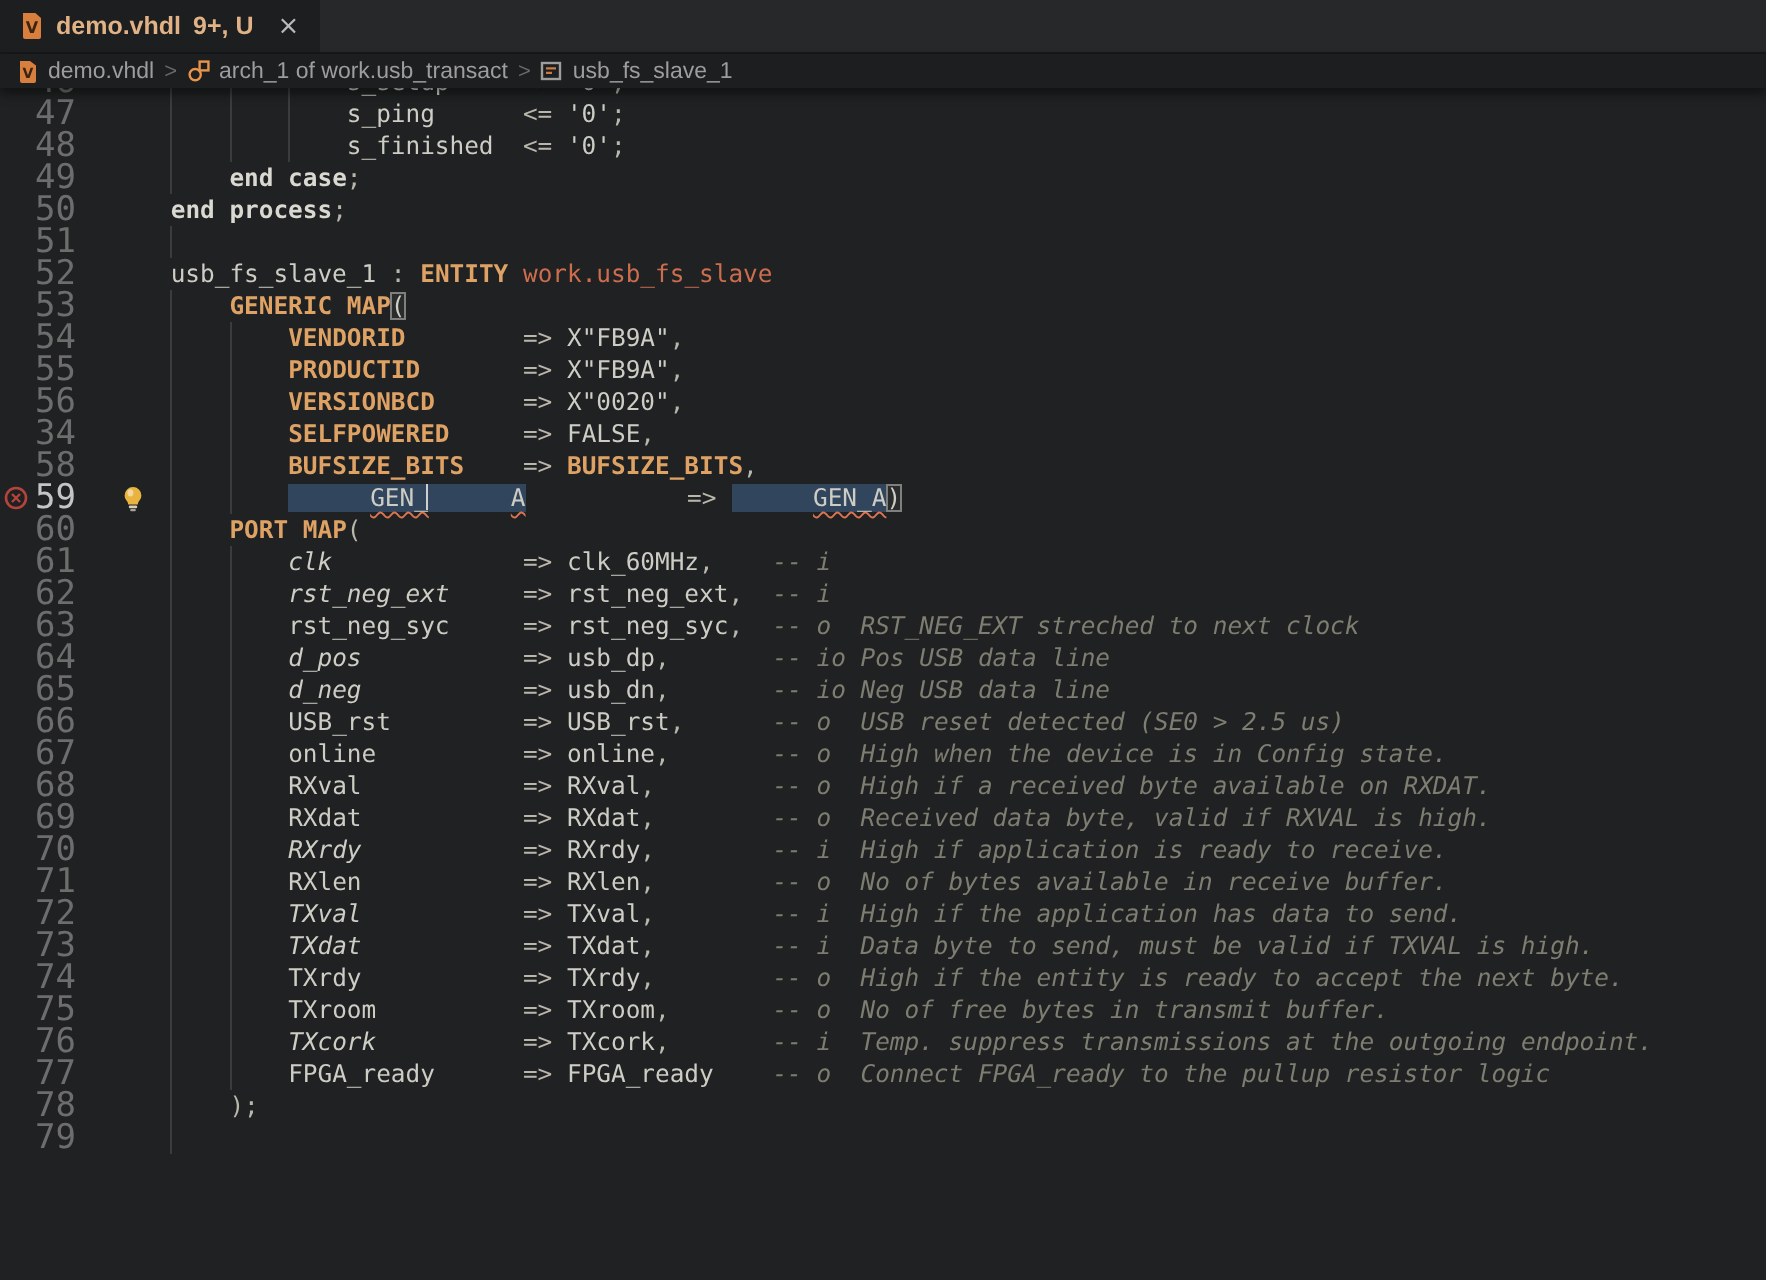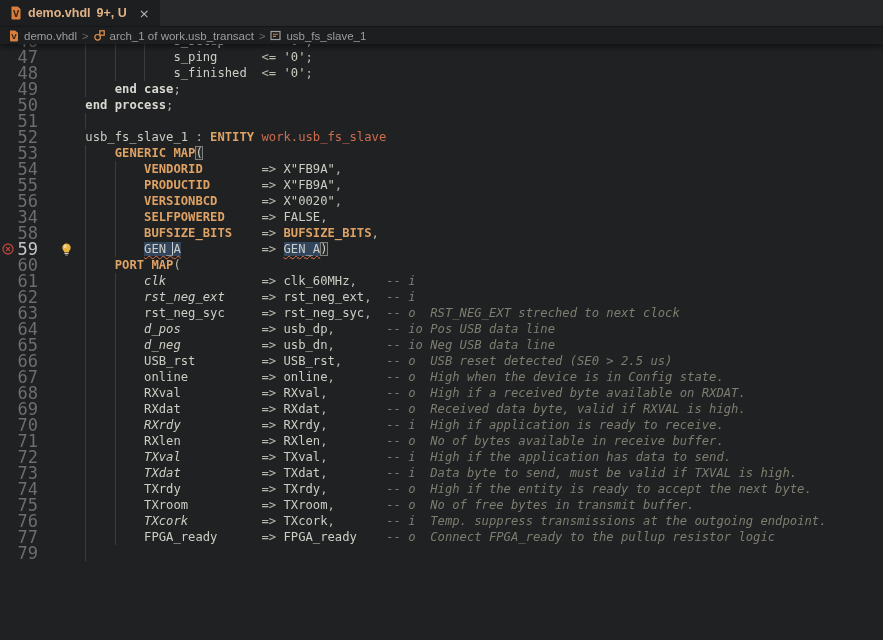--- a/index.html
+++ b/index.html
@@ -57,20 +57,21 @@
   .kw   { color:var(--keyword,#dfa265); font-weight:bold; }
   .kw2  { color:var(--keyword2,#d9d9d2); font-weight:bold; }
   .ent  { color:var(--entity,#cd6d4f);margin-top:12px; }
   .op   { color:var(--operator,#b9b6ab); }
   .cmt  { color:var(--comment,#7e7d71); font-style:italic; }
   .hlsq {
     background:var(--word_highlight,#31455c);
     text-decoration:underline; text-decoration-style:wavy;
     text-decoration-color:var(--squiggle,#dd7350); text-decoration-thickness:1px;
     text-underline-offset:2px;
+    padding-left:41px;
   }
   .bm { box-shadow:inset 0 0 0 1px #7f7f7f; background:rgba(120,120,120,.12); }
   .cur {
     display:inline-block; width:2px; height:13px; margin:0 -1px;
     vertical-align:-2px; background:#cfcfcf;
   }
 </style>
 </head>
 <body>
 
@@ -149,15 +150,16 @@
       <div class="line"><div class="guide" style="left: calc(4ch + 56px);"></div><div class="guide" style="left: calc(8ch + 56px);"></div><span class="num">68</span><span class="code">            <span class="txt">RXval           </span><span class="op">=&gt; </span><span class="txt">RXval</span><span class="op">,</span><span class="txt">        </span><span class="cmt">-- o  High if a received byte available on RXDAT.</span></span></div>
       <div class="line"><div class="guide" style="left: calc(4ch + 56px);"></div><div class="guide" style="left: calc(8ch + 56px);"></div><span class="num">69</span><span class="code">            <span class="txt">RXdat           </span><span class="op">=&gt; </span><span class="txt">RXdat</span><span class="op">,</span><span class="txt">        </span><span class="cmt">-- o  Received data byte, valid if RXVAL is high.</span></span></div>
       <div class="line"><div class="guide" style="left: calc(4ch + 56px);"></div><div class="guide" style="left: calc(8ch + 56px);"></div><span class="num">70</span><span class="code">            <span class="it">RXrdy           </span><span class="op">=&gt; </span><span class="txt">RXrdy</span><span class="op">,</span><span class="txt">        </span><span class="cmt">-- i  High if application is ready to receive.</span></span></div>
       <div class="line"><div class="guide" style="left: calc(4ch + 56px);"></div><div class="guide" style="left: calc(8ch + 56px);"></div><span class="num">71</span><span class="code">            <span class="txt">RXlen           </span><span class="op">=&gt; </span><span class="txt">RXlen</span><span class="op">,</span><span class="txt">        </span><span class="cmt">-- o  No of bytes available in receive buffer.</span></span></div>
       <div class="line"><div class="guide" style="left: calc(4ch + 56px);"></div><div class="guide" style="left: calc(8ch + 56px);"></div><span class="num">72</span><span class="code">            <span class="it">TXval           </span><span class="op">=&gt; </span><span class="txt">TXval</span><span class="op">,</span><span class="txt">        </span><span class="cmt">-- i  High if the application has data to send.</span></span></div>
       <div class="line"><div class="guide" style="left: calc(4ch + 56px);"></div><div class="guide" style="left: calc(8ch + 56px);"></div><span class="num">73</span><span class="code">            <span class="it">TXdat           </span><span class="op">=&gt; </span><span class="txt">TXdat</span><span class="op">,</span><span class="txt">        </span><span class="cmt">-- i  Data byte to send, must be valid if TXVAL is high.</span></span></div>
       <div class="line"><div class="guide" style="left: calc(4ch + 56px);"></div><div class="guide" style="left: calc(8ch + 56px);"></div><span class="num">74</span><span class="code">            <span class="txt">TXrdy           </span><span class="op">=&gt; </span><span class="txt">TXrdy</span><span class="op">,</span><span class="txt">        </span><span class="cmt">-- o  High if the entity is ready to accept the next byte.</span></span></div>
       <div class="line"><div class="guide" style="left: calc(4ch + 56px);"></div><div class="guide" style="left: calc(8ch + 56px);"></div><span class="num">75</span><span class="code">            <span class="txt">TXroom          </span><span class="op">=&gt; </span><span class="txt">TXroom</span><span class="op">,</span><span class="txt">       </span><span class="cmt">-- o  No of free bytes in transmit buffer.</span></span></div>
       <div class="line"><div class="guide" style="left: calc(4ch + 56px);"></div><div class="guide" style="left: calc(8ch + 56px);"></div><span class="num">76</span><span class="code">            <span class="it">TXcork          </span><span class="op">=&gt; </span><span class="txt">TXcork</span><span class="op">,</span><span class="txt">       </span><span class="cmt">-- i  Temp. suppress transmissions at the outgoing endpoint.</span></span></div>
       <div class="line"><div class="guide" style="left: calc(4ch + 56px);"></div><div class="guide" style="left: calc(8ch + 56px);"></div><span class="num">77</span><span class="code">            <span class="txt">FPGA_ready      </span><span class="op">=&gt; </span><span class="txt">FPGA_ready</span><span class="txt">    </span><span class="cmt">-- o  Connect FPGA_ready to the pullup resistor logic</span></span></div>
+      <div class="line"><div class="guide" style="left: calc(4ch + 56px);"></div><span class="num">78</span><span class="code"><span class="txt">        </span><span class="op">);</span></span></div>
       <div class="line"><div class="guide" style="left: calc(4ch + 56px);"></div><span class="num">79</span><span class="code"></span></div>
     </div>
 </div>
 
 </body></html>

